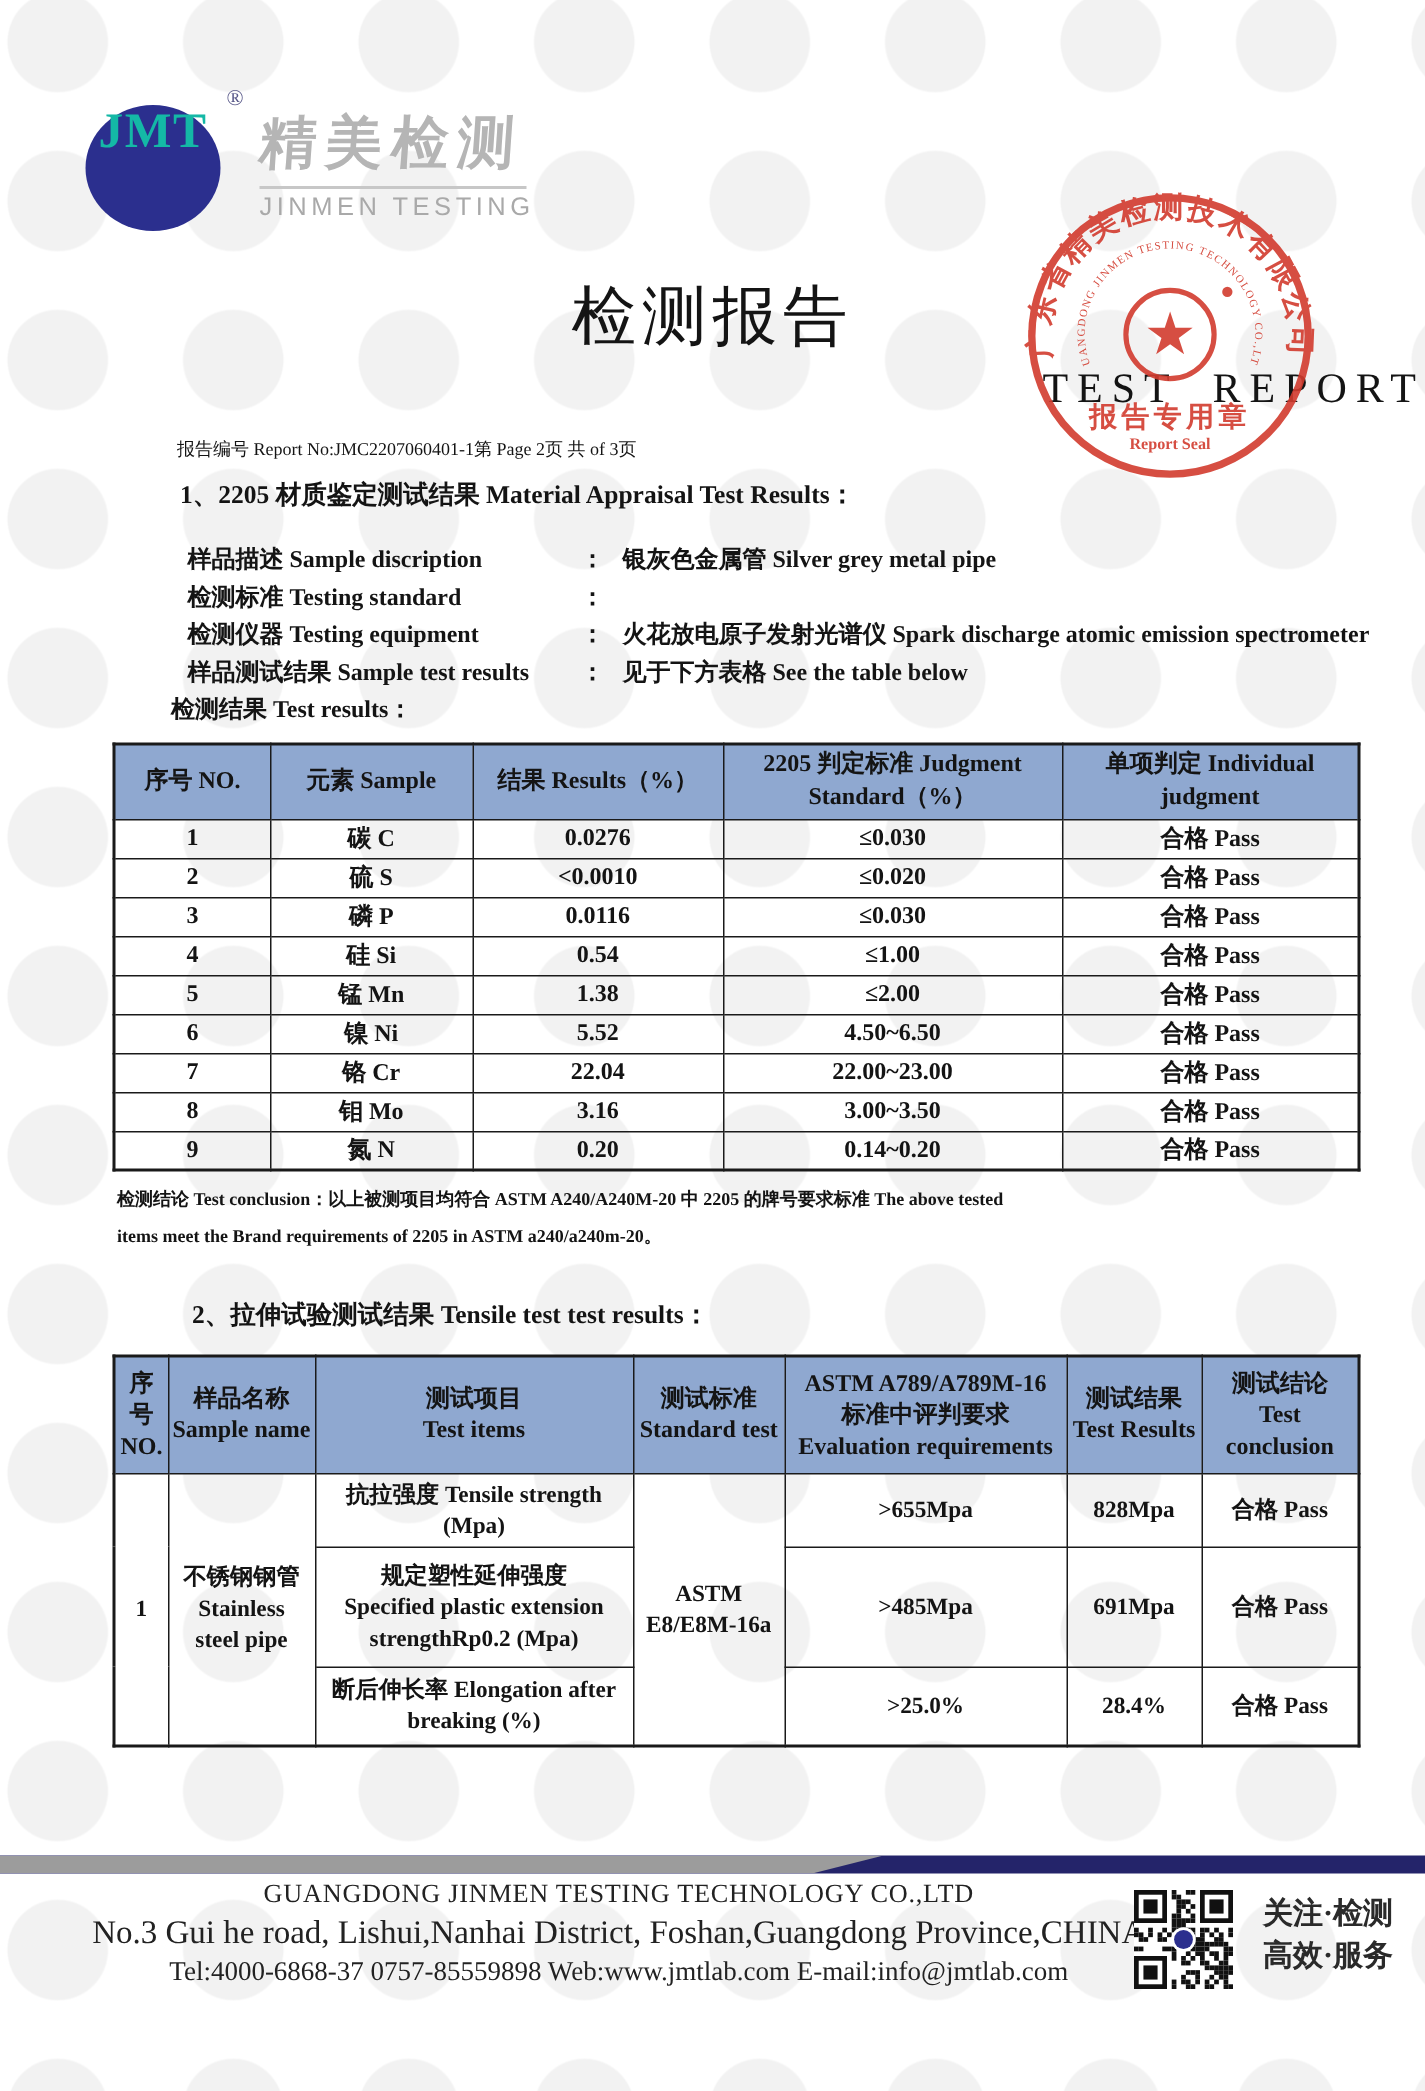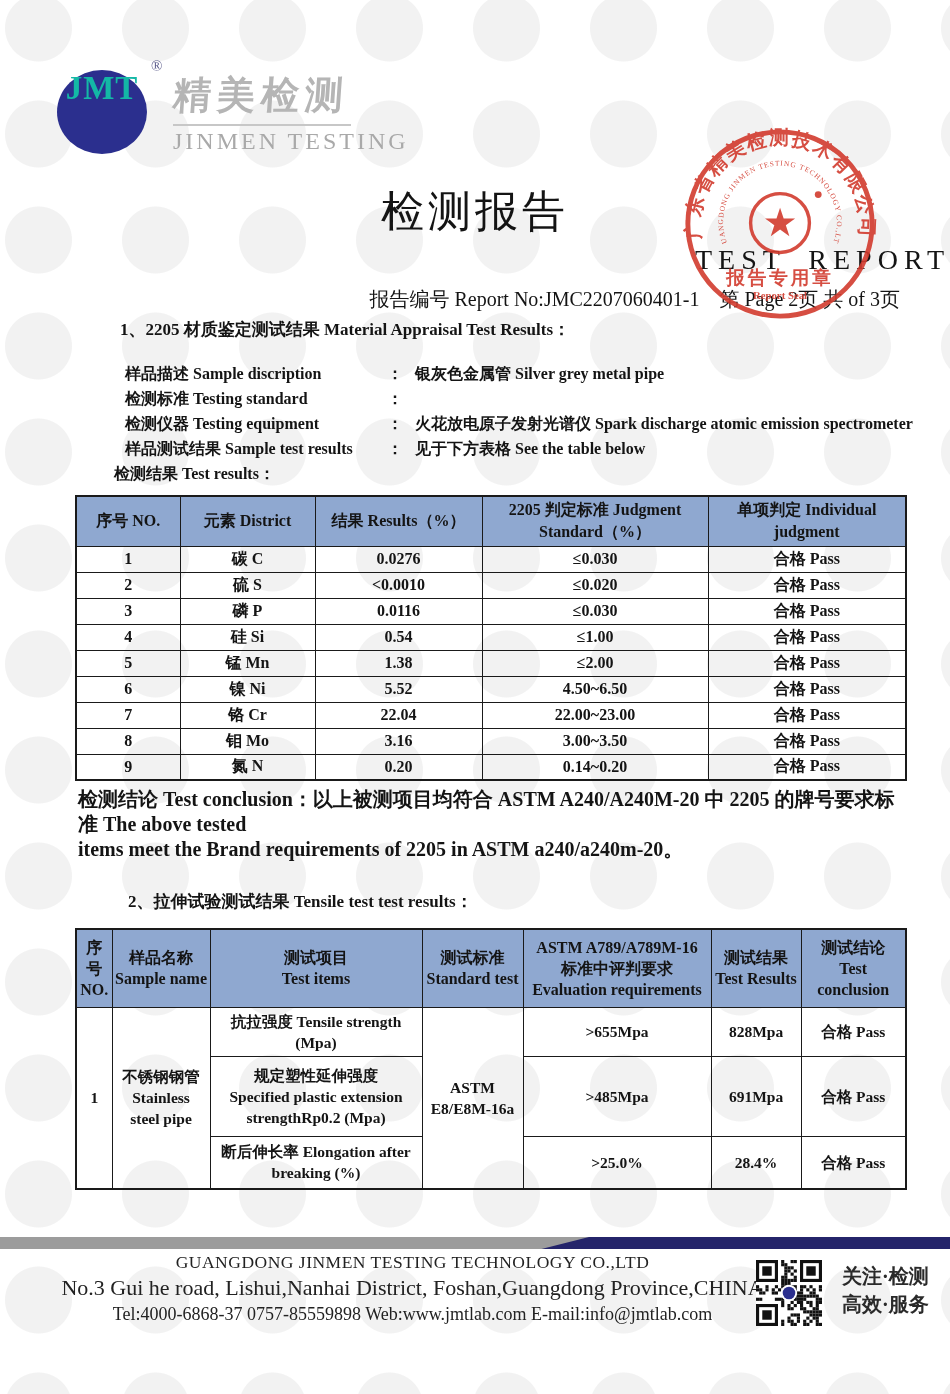--- a/index.html
+++ b/index.html
@@ -14,24 +14,24 @@
   .logo-row{position:relative;padding-top:66px;margin-left:55px;height:96px;}
   .logo-circle{
     position:absolute;left:2px;top:70px;width:90px;height:84px;border-radius:50%;
     background:#2b2f8e;color:#14b8a6;display:flex;align-items:flex-start;justify-content:center;
     font-size:33px;font-weight:bold;letter-spacing:1px;
   }
   .reg-mark{position:absolute;left:96px;top:58px;font-size:15px;color:#5a5a8a;}
   .brand{position:absolute;left:118px;top:70px;}
   .brand-cn{font-size:38px;font-weight:bold;color:#b5b5b5;letter-spacing:6px;transform:skewX(-4deg);}
   .brand-line{width:178px;height:2px;background:#c7c7c7;margin:3px 0 2px 0;}
-  .brand-en{font-size:24px;color:#a9a9a9;letter-spacing:3px;font-family:Liberation Serif, serif;}
+  .brand-en{font-size:17px;color:#a9a9a9;letter-spacing:3px;font-family:Liberation Sans, sans-serif;}
   .title-cn{text-align:center;font-size:43px;letter-spacing:4px;margin-top:24px;line-height:52px;}
   .title-en{text-align:right;font-size:28px;letter-spacing:6px;line-height:44px;word-spacing:10px;}
-  .report-line{display:flex;justify-content:flex-end;margin:4px 50px 0 118px;font-size:20px;line-height:26px;gap:20px;}
+  .report-line{display:flex;justify-content:flex-start;margin:4px 50px 0 118px;font-size:12px;line-height:26px;}
   .sec-heading{font-weight:bold;font-size:17px;line-height:26px;}
   .sec1-heading{margin:5px 0 0 120px;}
   .sec2-heading{margin:27px 0 0 128px;}
   
   .seal{position:absolute;left:682px;top:126px;opacity:.9;z-index:5;}
   
   .info-block{margin:18px 0 0 78px;}
   .info-row{display:grid;grid-template-columns:262px 28px 535px;font-weight:bold;font-size:16px;line-height:25px;margin-left:47px;}
   .info-value{white-space:pre-line;}
   .results-label{font-weight:bold;font-size:16px;line-height:25px;margin-left:36px;}
@@ -40,21 +40,21 @@
   th,td{border:1.6px solid #1a1a1a;text-align:center;vertical-align:middle;white-space:pre-line;padding:0 2px;box-sizing:border-box;}
   table{border:2.5px solid #1a1a1a;}
   th{background:#8FA8D0;font-size:16px;line-height:22px;}
   .t1 th{height:50px;}
   .t1 td{height:26px;font-size:16px;}
   .t2 th{height:78px;line-height:21px;}
   .t2 td{font-size:15.5px;line-height:21px;}
   .t2 .r1 td{height:49px;}
   .t2 .r2 td{height:80px;}
   .t2 .r3 td{height:53px;}
-  .conclusion{margin:6px 0 0 78px;width:836px;font-weight:bold;font-size:20px;line-height:25px;white-space:pre-line;}
+  .conclusion{margin:6px 0 0 78px;width:836px;font-weight:bold;font-size:12px;line-height:25px;white-space:pre-line;}
   .t2{margin-top:13px;}
   .t1{margin-top:9px;}
   
   .footer-bar{position:absolute;left:0;top:1237px;width:950px;height:12px;background:#24246a;}
   .footer-bar-grey{position:absolute;left:0;top:0;height:100%;width:100%;background:#9c9c9c;
     clip-path:polygon(0 0,62% 0,57% 100%,0 100%);}
   .footer-text{position:absolute;left:0;top:1250px;width:825px;text-align:center;}
   .footer-company{font-size:17.5px;letter-spacing:.5px;line-height:24px;color:#222;}
   .footer-address{font-size:22px;line-height:27px;color:#222;}
   .footer-contact{font-size:18px;line-height:27px;color:#222;}
@@ -134,21 +134,21 @@
     <colgroup>
         <col style="width:104px">
         <col style="width:135px">
         <col style="width:167px">
         <col style="width:226px">
         <col style="width:198px">
       </colgroup>
     <thead>
         <tr id="t1-head">
           <th>序号 NO.</th>
-          <th>元素 District</th>
+          <th>元素 Sample</th>
           <th>结果 Results（%）</th>
           <th>2205 判定标准  Judgment
 Standard（%）</th>
           <th>单项判定  Individual
 judgment</th>
         </tr>
       </thead>
     <tbody id="t1-body">
         <tr>
           <td>1</td>

